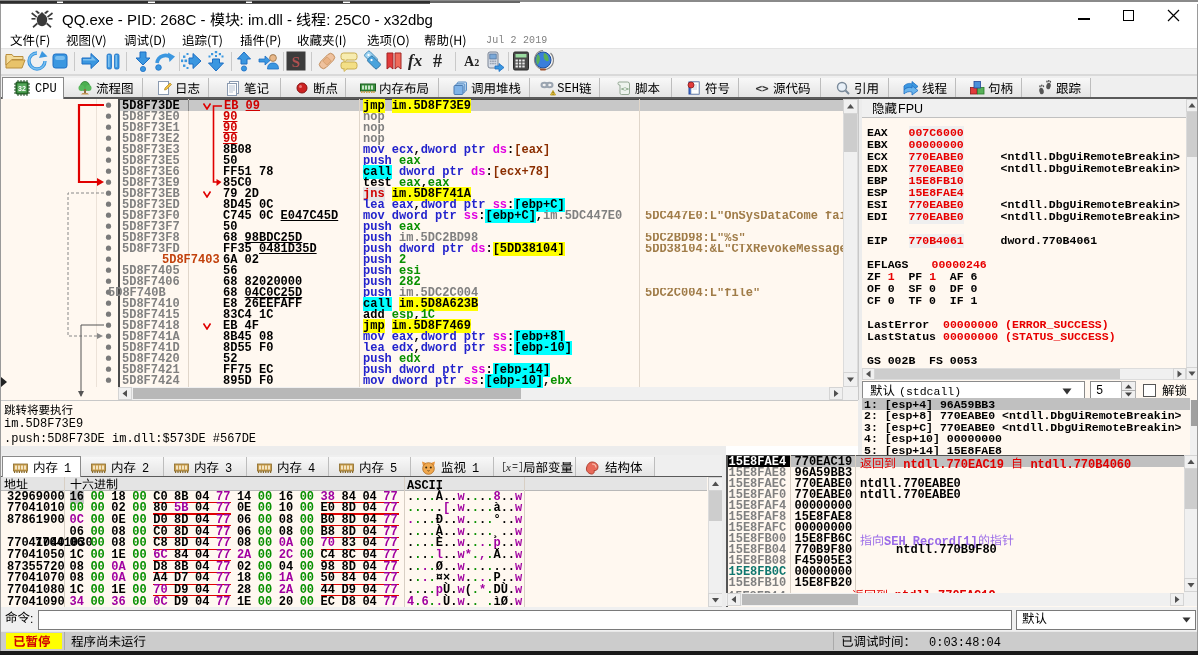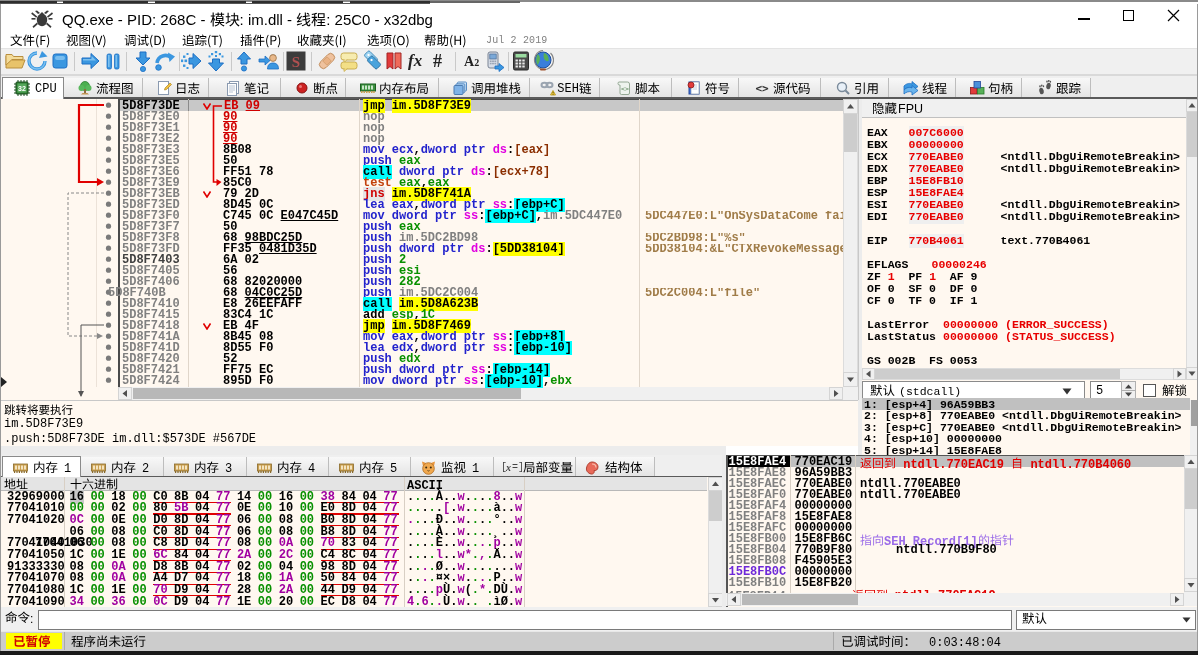--- a/index.html
+++ b/index.html
@@ -468,21 +468,21 @@
 <div style="position:absolute;left:122px;top:144.5px;font:700 12px/10.5px 'Liberation Mono',monospace;white-space:pre;z-index:1"><span style="color:#808080;">5D8F73E3</span></div>
 <div style="position:absolute;left:122px;top:155.5px;font:700 12px/10.5px 'Liberation Mono',monospace;white-space:pre;z-index:1"><span style="color:#808080;">5D8F73E5</span></div>
 <div style="position:absolute;left:122px;top:166.5px;font:700 12px/10.5px 'Liberation Mono',monospace;white-space:pre;z-index:1"><span style="color:#808080;">5D8F73E6</span></div>
 <div style="position:absolute;left:122px;top:177.5px;font:700 12px/10.5px 'Liberation Mono',monospace;white-space:pre;z-index:1"><span style="color:#808080;">5D8F73E9</span></div>
 <div style="position:absolute;left:122px;top:188.5px;font:700 12px/10.5px 'Liberation Mono',monospace;white-space:pre;z-index:1"><span style="color:#808080;">5D8F73EB</span></div>
 <div style="position:absolute;left:122px;top:199.5px;font:700 12px/10.5px 'Liberation Mono',monospace;white-space:pre;z-index:1"><span style="color:#808080;text-align:right;">5D8F73ED</span></div>
 <div style="position:absolute;left:122px;top:210.5px;font:700 12px/10.5px 'Liberation Mono',monospace;white-space:pre;z-index:1"><span style="color:#808080;">5D8F73F0</span></div>
 <div style="position:absolute;left:122px;top:221.5px;font:700 12px/10.5px 'Liberation Mono',monospace;white-space:pre;z-index:1"><span style="color:#808080;">5D8F73F7</span></div>
 <div style="position:absolute;left:122px;top:232.5px;font:700 12px/10.5px 'Liberation Mono',monospace;white-space:pre;z-index:1"><span style="color:#808080;">5D8F73F8</span></div>
 <div style="position:absolute;left:122px;top:243.5px;font:700 12px/10.5px 'Liberation Mono',monospace;white-space:pre;z-index:1"><span style="color:#808080;">5D8F73FD</span></div>
-<div style="position:absolute;left:122px;top:254.5px;font:700 12px/10.5px 'Liberation Mono',monospace;white-space:pre;z-index:1"><span style="color:#404040;">5D8F7403</span></div>
+<div style="position:absolute;left:122px;top:254.5px;font:700 12px/10.5px 'Liberation Mono',monospace;white-space:pre;z-index:1"><span style="color:#c2410c;margin-left:40px;">5D8F7403</span></div>
 <div style="position:absolute;left:122px;top:265.5px;font:700 12px/10.5px 'Liberation Mono',monospace;white-space:pre;z-index:1"><span style="color:#808080;">5D8F7405</span></div>
 <div style="position:absolute;left:122px;top:276.5px;font:700 12px/10.5px 'Liberation Mono',monospace;white-space:pre;z-index:1"><span style="color:#808080;">5D8F7406</span></div>
 <div style="position:absolute;left:108px;top:287.5px;font:700 12px/10.5px 'Liberation Mono',monospace;white-space:pre;z-index:1"><span style="color:#808080;">5D8F740B</span></div>
 <div style="position:absolute;left:122px;top:298.5px;font:700 12px/10.5px 'Liberation Mono',monospace;white-space:pre;z-index:1"><span style="color:#808080;">5D8F7410</span></div>
 <div style="position:absolute;left:122px;top:309.5px;font:700 12px/10.5px 'Liberation Mono',monospace;white-space:pre;z-index:1"><span style="color:#808080;">5D8F7415</span></div>
 <div style="position:absolute;left:122px;top:320.5px;font:700 12px/10.5px 'Liberation Mono',monospace;white-space:pre;z-index:1"><span style="color:#808080;">5D8F7418</span></div>
 <div style="position:absolute;left:122px;top:331.5px;font:700 12px/10.5px 'Liberation Mono',monospace;white-space:pre;z-index:1"><span style="color:#808080;">5D8F741A</span></div>
 <div style="position:absolute;left:122px;top:342.5px;font:700 12px/10.5px 'Liberation Mono',monospace;white-space:pre;z-index:1"><span style="color:#808080;">5D8F741D</span></div>
 <div style="position:absolute;left:122px;top:353.5px;font:700 12px/10.5px 'Liberation Mono',monospace;white-space:pre;z-index:1"><span style="color:#808080;">5D8F7420</span></div>
 <div style="position:absolute;left:122px;top:364.5px;font:700 12px/10.5px 'Liberation Mono',monospace;white-space:pre;z-index:1"><span style="color:#808080;">5D8F7421</span></div>
@@ -526,21 +526,21 @@
 <svg style="position:absolute;left:203px;top:322.5px" width="8" height="7" viewBox="0 0 8 7">
     <path d="M0.5 0.5 L4 6 L7.5 0.5" fill="none" stroke="#e00000" stroke-width="1.6"></path>
   </svg>
 <div style="position:absolute;left:363px;top:100.5px;font:700 12px/10.5px 'Liberation Mono',monospace;white-space:pre;z-index:2"><span style="color:#000;background:#ffff00;">jmp</span><span style="color:#000;"> </span><span style="color:#000;background:#ffff00;">im.5D8F73E9</span></div>
 <div style="position:absolute;left:363px;top:111.5px;font:700 12px/10.5px 'Liberation Mono',monospace;white-space:pre;z-index:2"><span style="color:#808080;">nop</span></div>
 <div style="position:absolute;left:363px;top:122.5px;font:700 12px/10.5px 'Liberation Mono',monospace;white-space:pre;z-index:2"><span style="color:#808080;">nop</span></div>
 <div style="position:absolute;left:363px;top:133.5px;font:700 12px/10.5px 'Liberation Mono',monospace;white-space:pre;z-index:2"><span style="color:#808080;">nop</span></div>
 <div style="position:absolute;left:363px;top:144.5px;font:700 12px/10.5px 'Liberation Mono',monospace;white-space:pre;z-index:2"><span style="color:#2222cc;">mov </span><span style="color:#2222cc;">ecx</span><span style="color:#000;">,</span><span style="color:#2222cc;">dword ptr </span><span style="color:#e000e0;">ds</span><span style="color:#000;">:</span><span style="color:#8b2e00;">[eax]</span></div>
 <div style="position:absolute;left:363px;top:155.5px;font:700 12px/10.5px 'Liberation Mono',monospace;white-space:pre;z-index:2"><span style="color:#2222cc;">push </span><span style="color:#089000;">eax</span></div>
 <div style="position:absolute;left:363px;top:166.5px;font:700 12px/10.5px 'Liberation Mono',monospace;white-space:pre;z-index:2"><span style="color:#000;background:#00ffff;">call</span><span style="color:#000;"> </span><span style="color:#2222cc;">dword ptr </span><span style="color:#e000e0;">ds</span><span style="color:#000;">:</span><span style="color:#8b2e00;">[ecx+78]</span></div>
-<div style="position:absolute;left:363px;top:177.5px;font:700 12px/10.5px 'Liberation Mono',monospace;white-space:pre;z-index:2"><span style="color:#c2410c;">test </span><span style="color:#089000;">eax</span><span style="color:#000;">,</span><span style="color:#089000;">eax</span></div>
+<div style="position:absolute;left:363px;top:177.5px;font:700 12px/10.5px 'Liberation Mono',monospace;white-space:pre;z-index:2"><span style="color:#000000;">test </span><span style="color:#089000;">eax</span><span style="color:#000;">,</span><span style="color:#089000;">eax</span></div>
 <div style="position:absolute;left:363px;top:188.5px;font:700 12px/10.5px 'Liberation Mono',monospace;white-space:pre;z-index:2"><span style="color:#d00000;background:#e5e5e5;margin-top:40px;">jns</span><span style="color:#000;"> </span><span style="color:#000;background:#ffff00;">im.5D8F741A</span></div>
 <div style="position:absolute;left:363px;top:199.5px;font:700 12px/10.5px 'Liberation Mono',monospace;white-space:pre;z-index:2"><span style="color:#2222cc;">lea </span><span style="color:#2222cc;">eax</span><span style="color:#000;">,</span><span style="color:#2222cc;">dword ptr </span><span style="color:#e000e0;">ss</span><span style="color:#000;">:</span><span style="color:#000;background:#00ffff;">[ebp+C]</span></div>
 <div style="position:absolute;left:363px;top:210.5px;font:700 12px/10.5px 'Liberation Mono',monospace;white-space:pre;z-index:2"><span style="color:#2222cc;">mov </span><span style="color:#2222cc;">dword ptr </span><span style="color:#e000e0;">ss</span><span style="color:#000;">:</span><span style="color:#000;background:#00ffff;">[ebp+C]</span><span style="color:#000;">,</span><span style="color:#808080;">im.5DC447E0</span></div>
 <div style="position:absolute;left:363px;top:221.5px;font:700 12px/10.5px 'Liberation Mono',monospace;white-space:pre;z-index:2"><span style="color:#2222cc;">push </span><span style="color:#089000;">eax</span></div>
 <div style="position:absolute;left:363px;top:232.5px;font:700 12px/10.5px 'Liberation Mono',monospace;white-space:pre;z-index:2"><span style="color:#2222cc;">push </span><span style="color:#808080;">im.5DC2BD98</span></div>
 <div style="position:absolute;left:363px;top:243.5px;font:700 12px/10.5px 'Liberation Mono',monospace;white-space:pre;z-index:2"><span style="color:#2222cc;">push </span><span style="color:#2222cc;">dword ptr </span><span style="color:#e000e0;">ds</span><span style="color:#000;">:</span><span style="color:#000;background:#ffff00;">[5DD38104]</span></div>
 <div style="position:absolute;left:363px;top:254.5px;font:700 12px/10.5px 'Liberation Mono',monospace;white-space:pre;z-index:2"><span style="color:#2222cc;">push </span><span style="color:#089000;">2</span></div>
 <div style="position:absolute;left:363px;top:265.5px;font:700 12px/10.5px 'Liberation Mono',monospace;white-space:pre;z-index:2"><span style="color:#2222cc;">push </span><span style="color:#089000;">esi</span></div>
 <div style="position:absolute;left:363px;top:276.5px;font:700 12px/10.5px 'Liberation Mono',monospace;white-space:pre;z-index:2"><span style="color:#2222cc;">push </span><span style="color:#089000;">282</span></div>
 <div style="position:absolute;left:363px;top:287.5px;font:700 12px/10.5px 'Liberation Mono',monospace;white-space:pre;z-index:2"><span style="color:#2222cc;">push </span><span style="color:#808080;">im.5DC2C004</span></div>
@@ -611,24 +611,24 @@
 <div style="position:absolute;left:867px;top:186px;font:700 11.5px/13.5px 'Liberation Mono',monospace;color:#000;white-space:pre;">ESP</div>
 <div style="position:absolute;left:908.5px;top:186px;font:700 11.5px/13.5px 'Liberation Mono',monospace;color:#e80000;white-space:pre;background:#efefef;">15E8FAE4</div>
 <div style="position:absolute;left:867px;top:198px;font:700 11.5px/13.5px 'Liberation Mono',monospace;color:#000;white-space:pre;">ESI</div>
 <div style="position:absolute;left:908.5px;top:198px;font:700 11.5px/13.5px 'Liberation Mono',monospace;color:#e80000;white-space:pre;background:#efefef;">770EABE0</div>
 <div style="position:absolute;left:1000.5px;top:198px;font:700 11.5px/13.5px 'Liberation Mono',monospace;color:#000;white-space:pre;">&lt;ntdll.DbgUiRemoteBreakin&gt;</div>
 <div style="position:absolute;left:867px;top:210px;font:700 11.5px/13.5px 'Liberation Mono',monospace;color:#000;white-space:pre;">EDI</div>
 <div style="position:absolute;left:908.5px;top:210px;font:700 11.5px/13.5px 'Liberation Mono',monospace;color:#e80000;white-space:pre;background:#efefef;">770EABE0</div>
 <div style="position:absolute;left:1000.5px;top:210px;font:700 11.5px/13.5px 'Liberation Mono',monospace;color:#000;white-space:pre;">&lt;ntdll.DbgUiRemoteBreakin&gt;</div>
 <div style="position:absolute;left:867px;top:234px;font:700 11.5px/13.5px 'Liberation Mono',monospace;color:#000;white-space:pre;">EIP</div>
 <div style="position:absolute;left:908.5px;top:234px;font:700 11.5px/13.5px 'Liberation Mono',monospace;color:#e80000;white-space:pre;background:#efefef;">770B4061</div>
-<div style="position:absolute;left:1000.5px;top:234px;font:700 11.5px/13.5px 'Liberation Mono',monospace;color:#000;white-space:pre;">text.770B4061</div>
+<div style="position:absolute;left:1000.5px;top:234px;font:700 11.5px/13.5px 'Liberation Mono',monospace;color:#000;white-space:pre;">dword.770B4061</div>
 <div style="position:absolute;left:867px;top:258px;font:700 11.5px/13.5px 'Liberation Mono',monospace;color:#000;white-space:pre;">EFLAGS</div>
 <div style="position:absolute;left:931.5px;top:258px;font:700 11.5px/13.5px 'Liberation Mono',monospace;color:#e80000;white-space:pre;">00000246</div>
-<div style="position:absolute;left:867px;top:270px;font:700 11.5px/13px 'Liberation Mono',monospace;white-space:pre"><span style="color:#000;">ZF </span><span style="color:#e80000;">1</span><span style="color:#000;">  PF </span><span style="color:#e80000;">1</span><span style="color:#000;">  AF 9</span></div>
+<div style="position:absolute;left:867px;top:270px;font:700 11.5px/13px 'Liberation Mono',monospace;white-space:pre"><span style="color:#000;">ZF </span><span style="color:#e80000;">1</span><span style="color:#000;">  PF </span><span style="color:#e80000;">1</span><span style="color:#000;">  AF 6</span></div>
 <div style="position:absolute;left:867px;top:282px;font:700 11.5px/13.5px 'Liberation Mono',monospace;color:#000;white-space:pre;">OF 0  SF 0  DF 0</div>
 <div style="position:absolute;left:867px;top:294px;font:700 11.5px/13.5px 'Liberation Mono',monospace;color:#000;white-space:pre;">CF 0  TF 0  IF 1</div>
 <div style="position:absolute;left:867px;top:318px;font:700 11.5px/13.5px 'Liberation Mono',monospace;color:#000;white-space:pre;">LastError  </div>
 <div style="position:absolute;left:943px;top:318px;font:700 11.5px/13.5px 'Liberation Mono',monospace;color:#e80000;white-space:pre;">00000000 (ERROR_SUCCESS)</div>
 <div style="position:absolute;left:867px;top:330px;font:700 11.5px/13.5px 'Liberation Mono',monospace;color:#000;white-space:pre;">LastStatus </div>
 <div style="position:absolute;left:943px;top:330px;font:700 11.5px/13.5px 'Liberation Mono',monospace;color:#e80000;white-space:pre;">00000000 (STATUS_SUCCESS)</div>
 <div style="position:absolute;left:867px;top:354px;font:700 11.5px/13.5px 'Liberation Mono',monospace;color:#000;white-space:pre;">GS 002B  FS 0053</div>
 <div style="position:absolute;left:862px;top:368px;width:324px;height:12px;background:#f0f0f0;border:1px solid #dcdcdc;box-sizing:border-box;"></div>
 <div style="position:absolute;left:862px;top:368px;width:13px;height:12px;background:#f0f0f0;border:1px solid #d4d4d4;box-sizing:border-box;"></div>
 <svg style="position:absolute;left:862px;top:368px" width="13" height="12" viewBox="0 0 13 12">
@@ -865,41 +865,41 @@
 <div style="position:absolute;left:7px;top:491.5px;font:700 12px/14px 'Liberation Mono',monospace;color:#000;white-space:pre;line-height:11px;">32969000</div>
 <div style="position:absolute;left:69.5px;top:491.5px;font:700 12px/11px 'Liberation Mono',monospace;white-space:pre;word-spacing:-0.7px"><span style="color:#000;background:#c8c8c8;">16</span><span> </span><span style="color:#089000;">00</span><span> </span><span style="color:#000;">18</span><span> </span><span style="color:#089000;">00</span><span> </span><span style="color:#000;">C0</span><span> </span><span style="color:#000;">8B</span><span> </span><span style="color:#000;">04</span><span> </span><span style="color:#a000a0;">77</span><span> </span><span style="color:#000;">14</span><span> </span><span style="color:#089000;">00</span><span> </span><span style="color:#000;">16</span><span> </span><span style="color:#089000;">00</span><span> </span><span style="color:#a000a0;">38</span><span> </span><span style="color:#000;">84</span><span> </span><span style="color:#000;">04</span><span> </span><span style="color:#a000a0;">77</span><span> </span></div>
 <div style="position:absolute;left:153px;top:501.7px;width:78px;height:1.2px;background:#e00000"></div>
 <div style="position:absolute;left:320.5px;top:501.7px;width:78px;height:1.2px;background:#e00000"></div>
 <div style="position:absolute;left:407px;top:491.5px;font:700 12px/11px 'Liberation Mono',monospace;white-space:pre"><span style="color:#000">.</span><span style="color:#089000">.</span><span style="color:#000">.</span><span style="color:#089000">.</span><span style="color:#000">À</span><span style="color:#000">.</span><span style="color:#000">.</span><span style="color:#a000a0">w</span><span style="color:#000">.</span><span style="color:#089000">.</span><span style="color:#000">.</span><span style="color:#089000">.</span><span style="color:#a000a0">8</span><span style="color:#000">.</span><span style="color:#000">.</span><span style="color:#a000a0">w</span></div>
 <div style="position:absolute;left:7px;top:503.2px;font:700 12px/14px 'Liberation Mono',monospace;color:#000;white-space:pre;line-height:11px;">77041010</div>
 <div style="position:absolute;left:69.5px;top:503.2px;font:700 12px/11px 'Liberation Mono',monospace;white-space:pre;word-spacing:-0.7px"><span style="color:#089000;">00</span><span> </span><span style="color:#089000;">00</span><span> </span><span style="color:#000;">02</span><span> </span><span style="color:#089000;">00</span><span> </span><span style="color:#000;">80</span><span> </span><span style="color:#a000a0;">5B</span><span> </span><span style="color:#000;">04</span><span> </span><span style="color:#a000a0;">77</span><span> </span><span style="color:#000;">0E</span><span> </span><span style="color:#089000;">00</span><span> </span><span style="color:#000;">10</span><span> </span><span style="color:#089000;">00</span><span> </span><span style="color:#000;">E0</span><span> </span><span style="color:#000;">8D</span><span> </span><span style="color:#000;">04</span><span> </span><span style="color:#a000a0;">77</span><span> </span></div>
 <div style="position:absolute;left:153px;top:513.4px;width:78px;height:1.2px;background:#e00000"></div>
 <div style="position:absolute;left:320.5px;top:513.4px;width:78px;height:1.2px;background:#e00000"></div>
 <div style="position:absolute;left:407px;top:503.2px;font:700 12px/11px 'Liberation Mono',monospace;white-space:pre"><span style="color:#089000">.</span><span style="color:#089000">.</span><span style="color:#000">.</span><span style="color:#089000">.</span><span style="color:#000">.</span><span style="color:#a000a0">[</span><span style="color:#000">.</span><span style="color:#a000a0">w</span><span style="color:#000">.</span><span style="color:#089000">.</span><span style="color:#000">.</span><span style="color:#089000">.</span><span style="color:#000">à</span><span style="color:#000">.</span><span style="color:#000">.</span><span style="color:#a000a0">w</span></div>
-<div style="position:absolute;left:7px;top:514.9px;font:700 12px/14px 'Liberation Mono',monospace;color:#000;white-space:pre;line-height:11px;">77041020</div>
+<div style="position:absolute;left:7px;top:514.9px;font:700 12px/14px 'Liberation Mono',monospace;color:#000;white-space:pre;line-height:11px;">87861900</div>
 <div style="position:absolute;left:69.5px;top:514.9px;font:700 12px/11px 'Liberation Mono',monospace;white-space:pre;word-spacing:-0.7px"><span style="color:#a000a0;">0C</span><span> </span><span style="color:#089000;">00</span><span> </span><span style="color:#000;">0E</span><span> </span><span style="color:#089000;">00</span><span> </span><span style="color:#000;">D0</span><span> </span><span style="color:#000;">8D</span><span> </span><span style="color:#000;">04</span><span> </span><span style="color:#a000a0;">77</span><span> </span><span style="color:#000;">06</span><span> </span><span style="color:#089000;">00</span><span> </span><span style="color:#000;">08</span><span> </span><span style="color:#089000;">00</span><span> </span><span style="color:#000;">B0</span><span> </span><span style="color:#000;">8D</span><span> </span><span style="color:#000;">04</span><span> </span><span style="color:#a000a0;">77</span><span> </span></div>
 <div style="position:absolute;left:153px;top:525.1px;width:78px;height:1.2px;background:#e00000"></div>
 <div style="position:absolute;left:320.5px;top:525.1px;width:78px;height:1.2px;background:#e00000"></div>
 <div style="position:absolute;left:407px;top:514.9px;font:700 12px/11px 'Liberation Mono',monospace;white-space:pre"><span style="color:#a000a0">.</span><span style="color:#089000">.</span><span style="color:#000">.</span><span style="color:#089000">.</span><span style="color:#000">Ð</span><span style="color:#000">.</span><span style="color:#000">.</span><span style="color:#a000a0">w</span><span style="color:#000">.</span><span style="color:#089000">.</span><span style="color:#000">.</span><span style="color:#089000">.</span><span style="color:#000">°</span><span style="color:#000">.</span><span style="color:#000">.</span><span style="color:#a000a0">w</span></div>
 <div style="position:absolute;left:7px;top:538px;font:700 12px/14px 'Liberation Mono',monospace;color:#000;white-space:pre;line-height:11px;margin-left:28px;">77041030</div>
 <div style="position:absolute;left:69.5px;top:526.6px;font:700 12px/11px 'Liberation Mono',monospace;white-space:pre;word-spacing:-0.7px"><span style="color:#000;">06</span><span> </span><span style="color:#089000;">00</span><span> </span><span style="color:#000;">08</span><span> </span><span style="color:#089000;">00</span><span> </span><span style="color:#000;">C0</span><span> </span><span style="color:#000;">8D</span><span> </span><span style="color:#000;">04</span><span> </span><span style="color:#a000a0;">77</span><span> </span><span style="color:#000;">06</span><span> </span><span style="color:#089000;">00</span><span> </span><span style="color:#000;">08</span><span> </span><span style="color:#089000;">00</span><span> </span><span style="color:#000;">B8</span><span> </span><span style="color:#000;">8D</span><span> </span><span style="color:#000;">04</span><span> </span><span style="color:#a000a0;">77</span><span> </span></div>
 <div style="position:absolute;left:153px;top:536.8000000000001px;width:78px;height:1.2px;background:#e00000"></div>
 <div style="position:absolute;left:320.5px;top:536.8000000000001px;width:78px;height:1.2px;background:#e00000"></div>
 <div style="position:absolute;left:407px;top:526.6px;font:700 12px/11px 'Liberation Mono',monospace;white-space:pre"><span style="color:#000">.</span><span style="color:#089000">.</span><span style="color:#000">.</span><span style="color:#089000">.</span><span style="color:#000">À</span><span style="color:#000">.</span><span style="color:#000">.</span><span style="color:#a000a0">w</span><span style="color:#000">.</span><span style="color:#089000">.</span><span style="color:#000">.</span><span style="color:#089000">.</span><span style="color:#000">¸</span><span style="color:#000">.</span><span style="color:#000">.</span><span style="color:#a000a0">w</span></div>
 <div style="position:absolute;left:7px;top:538.3px;font:700 12px/14px 'Liberation Mono',monospace;color:#000;white-space:pre;line-height:11px;">77041040</div>
 <div style="position:absolute;left:69.5px;top:538.3px;font:700 12px/11px 'Liberation Mono',monospace;white-space:pre;word-spacing:-0.7px"><span style="color:#000;">06</span><span> </span><span style="color:#089000;">00</span><span> </span><span style="color:#000;">08</span><span> </span><span style="color:#089000;">00</span><span> </span><span style="color:#000;">C8</span><span> </span><span style="color:#000;">8D</span><span> </span><span style="color:#000;">04</span><span> </span><span style="color:#a000a0;">77</span><span> </span><span style="color:#000;">08</span><span> </span><span style="color:#089000;">00</span><span> </span><span style="color:#a000a0;">0A</span><span> </span><span style="color:#089000;">00</span><span> </span><span style="color:#a000a0;">70</span><span> </span><span style="color:#000;">83</span><span> </span><span style="color:#000;">04</span><span> </span><span style="color:#a000a0;">77</span><span> </span></div>
 <div style="position:absolute;left:153px;top:548.5px;width:78px;height:1.2px;background:#e00000"></div>
 <div style="position:absolute;left:320.5px;top:548.5px;width:78px;height:1.2px;background:#e00000"></div>
 <div style="position:absolute;left:407px;top:538.3px;font:700 12px/11px 'Liberation Mono',monospace;white-space:pre"><span style="color:#000">.</span><span style="color:#089000">.</span><span style="color:#000">.</span><span style="color:#089000">.</span><span style="color:#000">È</span><span style="color:#000">.</span><span style="color:#000">.</span><span style="color:#a000a0">w</span><span style="color:#000">.</span><span style="color:#089000">.</span><span style="color:#a000a0">.</span><span style="color:#089000">.</span><span style="color:#a000a0">p</span><span style="color:#000">.</span><span style="color:#000">.</span><span style="color:#a000a0">w</span></div>
 <div style="position:absolute;left:7px;top:550.0px;font:700 12px/14px 'Liberation Mono',monospace;color:#000;white-space:pre;line-height:11px;">77041050</div>
 <div style="position:absolute;left:69.5px;top:550.0px;font:700 12px/11px 'Liberation Mono',monospace;white-space:pre;word-spacing:-0.7px"><span style="color:#000;">1C</span><span> </span><span style="color:#089000;">00</span><span> </span><span style="color:#000;">1E</span><span> </span><span style="color:#089000;">00</span><span> </span><span style="color:#a000a0;">6C</span><span> </span><span style="color:#000;">84</span><span> </span><span style="color:#000;">04</span><span> </span><span style="color:#a000a0;">77</span><span> </span><span style="color:#a000a0;">2A</span><span> </span><span style="color:#089000;">00</span><span> </span><span style="color:#a000a0;">2C</span><span> </span><span style="color:#089000;">00</span><span> </span><span style="color:#000;">C4</span><span> </span><span style="color:#000;">8C</span><span> </span><span style="color:#000;">04</span><span> </span><span style="color:#a000a0;">77</span><span> </span></div>
 <div style="position:absolute;left:153px;top:560.2px;width:78px;height:1.2px;background:#e00000"></div>
 <div style="position:absolute;left:320.5px;top:560.2px;width:78px;height:1.2px;background:#e00000"></div>
 <div style="position:absolute;left:407px;top:550.0px;font:700 12px/11px 'Liberation Mono',monospace;white-space:pre"><span style="color:#000">.</span><span style="color:#089000">.</span><span style="color:#000">.</span><span style="color:#089000">.</span><span style="color:#a000a0">l</span><span style="color:#000">.</span><span style="color:#000">.</span><span style="color:#a000a0">w</span><span style="color:#a000a0">*</span><span style="color:#089000">.</span><span style="color:#a000a0">,</span><span style="color:#089000">.</span><span style="color:#000">Ä</span><span style="color:#000">.</span><span style="color:#000">.</span><span style="color:#a000a0">w</span></div>
-<div style="position:absolute;left:7px;top:561.7px;font:700 12px/14px 'Liberation Mono',monospace;color:#000;white-space:pre;line-height:11px;">91333330</div>
+<div style="position:absolute;left:7px;top:561.7px;font:700 12px/14px 'Liberation Mono',monospace;color:#000;white-space:pre;line-height:11px;">87355720</div>
 <div style="position:absolute;left:69.5px;top:561.7px;font:700 12px/11px 'Liberation Mono',monospace;white-space:pre;word-spacing:-0.7px"><span style="color:#000;">08</span><span> </span><span style="color:#089000;">00</span><span> </span><span style="color:#a000a0;">0A</span><span> </span><span style="color:#089000;">00</span><span> </span><span style="color:#000;">D8</span><span> </span><span style="color:#000;">8B</span><span> </span><span style="color:#000;">04</span><span> </span><span style="color:#a000a0;">77</span><span> </span><span style="color:#000;">02</span><span> </span><span style="color:#089000;">00</span><span> </span><span style="color:#000;">04</span><span> </span><span style="color:#089000;">00</span><span> </span><span style="color:#000;">98</span><span> </span><span style="color:#000;">8D</span><span> </span><span style="color:#000;">04</span><span> </span><span style="color:#a000a0;">77</span><span> </span></div>
 <div style="position:absolute;left:153px;top:571.9000000000001px;width:78px;height:1.2px;background:#e00000"></div>
 <div style="position:absolute;left:320.5px;top:571.9000000000001px;width:78px;height:1.2px;background:#e00000"></div>
 <div style="position:absolute;left:407px;top:561.7px;font:700 12px/11px 'Liberation Mono',monospace;white-space:pre"><span style="color:#000">.</span><span style="color:#089000">.</span><span style="color:#a000a0">.</span><span style="color:#089000">.</span><span style="color:#000">Ø</span><span style="color:#000">.</span><span style="color:#000">.</span><span style="color:#a000a0">w</span><span style="color:#000">.</span><span style="color:#089000">.</span><span style="color:#000">.</span><span style="color:#089000">.</span><span style="color:#000">.</span><span style="color:#000">.</span><span style="color:#000">.</span><span style="color:#a000a0">w</span></div>
 <div style="position:absolute;left:7px;top:573.4px;font:700 12px/14px 'Liberation Mono',monospace;color:#000;white-space:pre;line-height:11px;">77041070</div>
 <div style="position:absolute;left:69.5px;top:573.4px;font:700 12px/11px 'Liberation Mono',monospace;white-space:pre;word-spacing:-0.7px"><span style="color:#000;">08</span><span> </span><span style="color:#089000;">00</span><span> </span><span style="color:#a000a0;">0A</span><span> </span><span style="color:#089000;">00</span><span> </span><span style="color:#000;">A4</span><span> </span><span style="color:#000;">D7</span><span> </span><span style="color:#000;">04</span><span> </span><span style="color:#a000a0;">77</span><span> </span><span style="color:#000;">18</span><span> </span><span style="color:#089000;">00</span><span> </span><span style="color:#a000a0;">1A</span><span> </span><span style="color:#089000;">00</span><span> </span><span style="color:#000;">50</span><span> </span><span style="color:#000;">84</span><span> </span><span style="color:#000;">04</span><span> </span><span style="color:#a000a0;">77</span><span> </span></div>
 <div style="position:absolute;left:153px;top:583.6px;width:78px;height:1.2px;background:#e00000"></div>
 <div style="position:absolute;left:320.5px;top:583.6px;width:78px;height:1.2px;background:#e00000"></div>
 <div style="position:absolute;left:407px;top:573.4px;font:700 12px/11px 'Liberation Mono',monospace;white-space:pre"><span style="color:#000">.</span><span style="color:#089000">.</span><span style="color:#a000a0">.</span><span style="color:#089000">.</span><span style="color:#000">¤</span><span style="color:#000">×</span><span style="color:#000">.</span><span style="color:#a000a0">w</span><span style="color:#000">.</span><span style="color:#089000">.</span><span style="color:#a000a0">.</span><span style="color:#089000">.</span><span style="color:#000">P</span><span style="color:#000">.</span><span style="color:#000">.</span><span style="color:#a000a0">w</span></div>
 <div style="position:absolute;left:7px;top:585.1px;font:700 12px/14px 'Liberation Mono',monospace;color:#000;white-space:pre;line-height:11px;">77041080</div>
@@ -952,21 +952,21 @@
     </svg>SEH_Record[1]<svg style="vertical-align:-4.4px;" width="36.0" height="15.0" viewBox="0 -880 3000 1250" fill="currentColor">
       <path transform="translate(0.0,0)" d="M552 -423C607 -350 675 -250 705 -189L769 -229C736 -288 667 -385 610 -456ZM240 -842C232 -794 215 -728 199 -679H87V54H156V-25H435V-679H268C285 -722 304 -778 321 -828ZM156 -612H366V-401H156ZM156 -93V-335H366V-93ZM598 -844C566 -706 512 -568 443 -479C461 -469 492 -448 506 -436C540 -484 572 -545 600 -613H856C844 -212 828 -58 796 -24C784 -10 773 -7 753 -7C730 -7 670 -8 604 -13C618 6 627 38 629 59C685 62 744 64 778 61C814 57 836 49 859 19C899 -30 913 -185 928 -644C929 -654 929 -682 929 -682H627C643 -729 658 -779 670 -828Z"></path>
       <path transform="translate(1000.0,0)" d="M837 -781C761 -747 634 -712 515 -687V-836H441V-552C441 -465 472 -443 588 -443C612 -443 796 -443 821 -443C920 -443 945 -476 956 -610C935 -614 903 -626 887 -637C881 -529 872 -511 817 -511C777 -511 622 -511 592 -511C527 -511 515 -518 515 -552V-625C645 -650 793 -684 894 -725ZM512 -134H838V-29H512ZM512 -195V-295H838V-195ZM441 -359V79H512V33H838V75H912V-359ZM184 -840V-638H44V-567H184V-352L31 -310L53 -237L184 -276V-8C184 6 178 10 165 11C152 11 111 11 65 10C74 30 85 61 88 79C155 80 195 77 222 66C248 54 257 34 257 -9V-298L390 -339L381 -409L257 -373V-567H376V-638H257V-840Z"></path>
       <path transform="translate(2000.0,0)" d="M662 -831V-505H426V-431H662V79H739V-431H954V-505H739V-831ZM186 -838C153 -744 95 -655 31 -596C43 -580 63 -541 69 -526C106 -561 140 -604 171 -653H423V-724H212C227 -755 241 -786 253 -818ZM61 -344V-275H211V-68C211 -26 183 -2 164 8C177 24 195 56 201 75C218 58 247 41 443 -61C438 -76 431 -105 429 -126L283 -53V-275H417V-344H283V-479H396V-547H108V-479H211V-344Z"></path>
     </svg></div>
 <div style="position:absolute;left:728.5px;top:544.5px;font:700 12px/14px 'Liberation Mono',monospace;color:#808080;white-space:pre;line-height:10.5px;">15E8FB04</div>
 <div style="position:absolute;left:794.5px;top:544.5px;font:700 12px/14px 'Liberation Mono',monospace;color:#000;white-space:pre;line-height:10.5px;">770B9F80</div>
 <div style="position:absolute;left:896px;top:544.5px;font:700 12px/14px 'Liberation Mono',monospace;color:#000;white-space:pre;line-height:10.5px;">ntdll.770B9F80</div>
 <div style="position:absolute;left:728.5px;top:555.5px;font:700 12px/14px 'Liberation Mono',monospace;color:#808080;white-space:pre;line-height:10.5px;">15E8FB08</div>
 <div style="position:absolute;left:794.5px;top:555.5px;font:700 12px/14px 'Liberation Mono',monospace;color:#000;white-space:pre;line-height:10.5px;">F45905E3</div>
-<div style="position:absolute;left:728.5px;top:566.5px;font:700 12px/14px 'Liberation Mono',monospace;color:#6d28d9;white-space:pre;line-height:10.5px;">15E8FB0C</div>
+<div style="position:absolute;left:728.5px;top:566.5px;font:700 12px/14px 'Liberation Mono',monospace;color:#0f766e;white-space:pre;line-height:10.5px;">15E8FB0C</div>
 <div style="position:absolute;left:794.5px;top:566.5px;font:700 12px/14px 'Liberation Mono',monospace;color:#000;white-space:pre;line-height:10.5px;">00000000</div>
 <div style="position:absolute;left:728.5px;top:577.5px;font:700 12px/14px 'Liberation Mono',monospace;color:#808080;white-space:pre;line-height:10.5px;">15E8FB10</div>
 <div style="position:absolute;left:794.5px;top:577.5px;font:700 12px/14px 'Liberation Mono',monospace;color:#000;white-space:pre;line-height:10.5px;">15E8FB20</div>
 <div style="position:absolute;left:728px;top:588.5px;width:456px;height:5px;overflow:hidden">
     <div style="white-space:pre;font:700 12px/10.5px 'Liberation Mono',monospace;color:#808080"><span>15E8FB14</span><span style="color:#e00000;margin-left:66px"><svg style="vertical-align:-4.4px;" width="36.0" height="15.0" viewBox="0 -880 3000 1250" fill="#e00000">
           <path transform="translate(0.0,0)" d="M74 -766C121 -715 182 -645 212 -604L276 -648C245 -689 181 -756 134 -804ZM249 -467H47V-396H174V-110C132 -95 82 -56 32 -5L83 64C128 6 174 -49 206 -49C228 -49 261 -19 305 4C377 42 465 52 585 52C686 52 863 46 939 42C940 20 952 -17 961 -37C860 -25 706 -18 587 -18C476 -18 387 -24 321 -59C289 -76 268 -92 249 -103ZM481 -410C531 -370 588 -324 642 -277C577 -216 501 -171 422 -143C437 -128 457 -100 465 -81C549 -115 628 -164 697 -229C758 -175 813 -122 850 -82L908 -136C869 -176 810 -228 746 -281C813 -358 865 -454 896 -569L851 -586L837 -583H459V-703C622 -711 805 -731 929 -764L866 -824C756 -794 555 -775 385 -767V-548C385 -425 373 -259 277 -141C295 -133 327 -111 340 -97C434 -214 456 -384 459 -515H805C778 -444 739 -381 691 -327C637 -371 582 -415 534 -453Z"></path>
           <path transform="translate(1000.0,0)" d="M374 -500H618V-271H374ZM303 -568V-204H692V-568ZM82 -799V79H159V25H839V79H919V-799ZM159 -46V-724H839V-46Z"></path>
           <path transform="translate(2000.0,0)" d="M641 -754V-148H711V-754ZM839 -824V-37C839 -20 834 -15 817 -15C800 -14 745 -14 686 -16C698 4 710 38 714 59C787 59 840 57 871 44C901 32 912 10 912 -37V-824ZM62 -42 79 30C211 4 401 -32 579 -67L575 -133L365 -94V-251H565V-318H365V-425H294V-318H97V-251H294V-82ZM119 -439C143 -450 180 -454 493 -484C507 -461 519 -440 528 -422L585 -460C556 -517 490 -608 434 -675L379 -643C404 -613 430 -577 454 -543L198 -521C239 -575 280 -642 314 -708H585V-774H71V-708H230C198 -637 157 -573 142 -554C125 -530 110 -513 94 -510C103 -490 114 -455 119 -439Z"></path>
         </svg> ntdll.770EAC19</span></div>
   </div>

